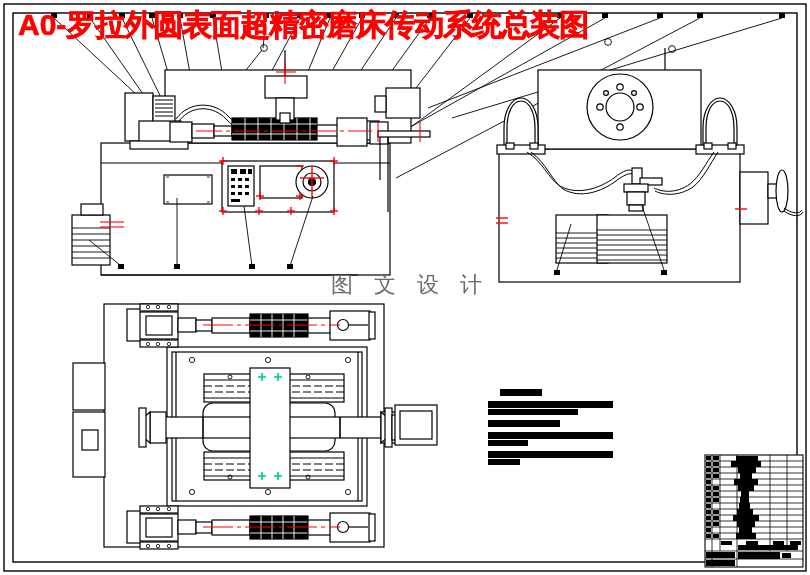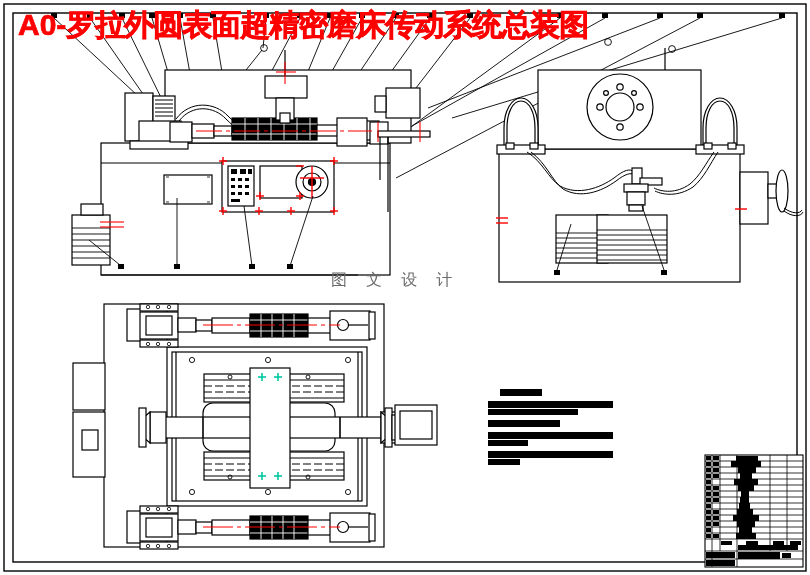--- a/index.html
+++ b/index.html
@@ -11,21 +11,21 @@
     position:absolute;left:18px;top:10px;
     font-family:"DejaVu Sans","Liberation Sans",sans-serif;
     font-size:30px;font-weight:bold;color:#ff0000;
     letter-spacing:-1px;white-space:nowrap;line-height:1;
     -webkit-text-stroke:0.7px #ff0000;
   }
   .ttl .pfx{font-family:"Liberation Sans",sans-serif;letter-spacing:0px;}
   .wm{
     position:absolute;left:331px;top:270px;
     font-family:"DejaVu Sans","Liberation Sans",sans-serif;
-    font-size:16px;color:#6b6b6b;letter-spacing:7px;white-space:nowrap;
+    font-size:22px;color:#6b6b6b;letter-spacing:7px;white-space:nowrap;
   }
 </style>
 </head>
 <body>
 
 <div id="sheet">
 
   <svg viewBox="0 0 810 575" xmlns="http://www.w3.org/2000/svg">
     <defs>
       <g id="hatchblk"></g>

